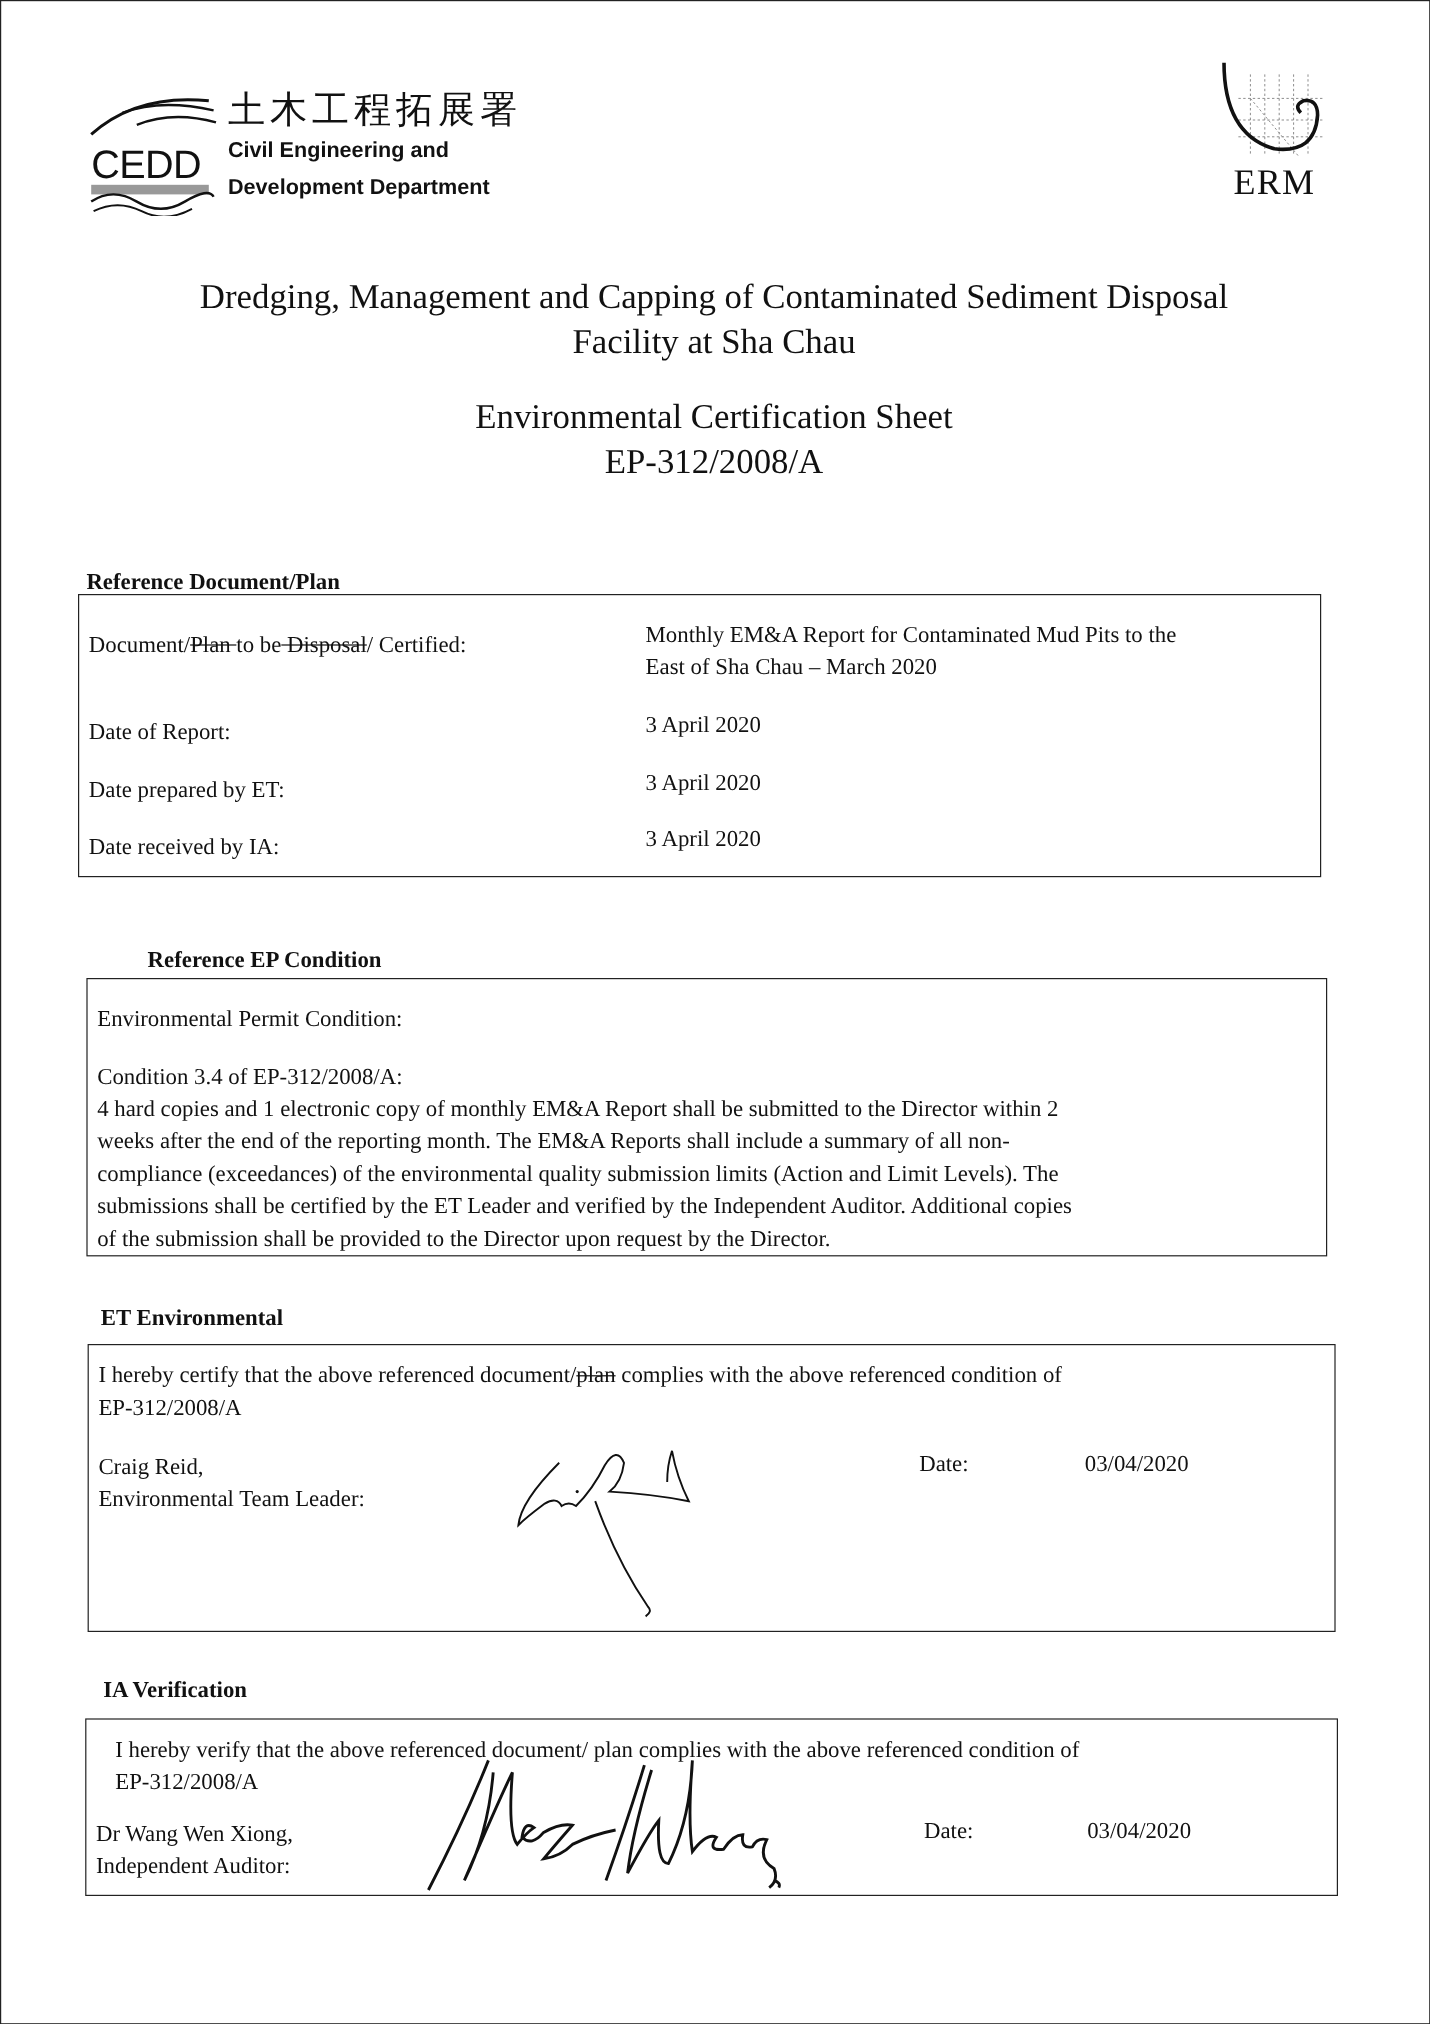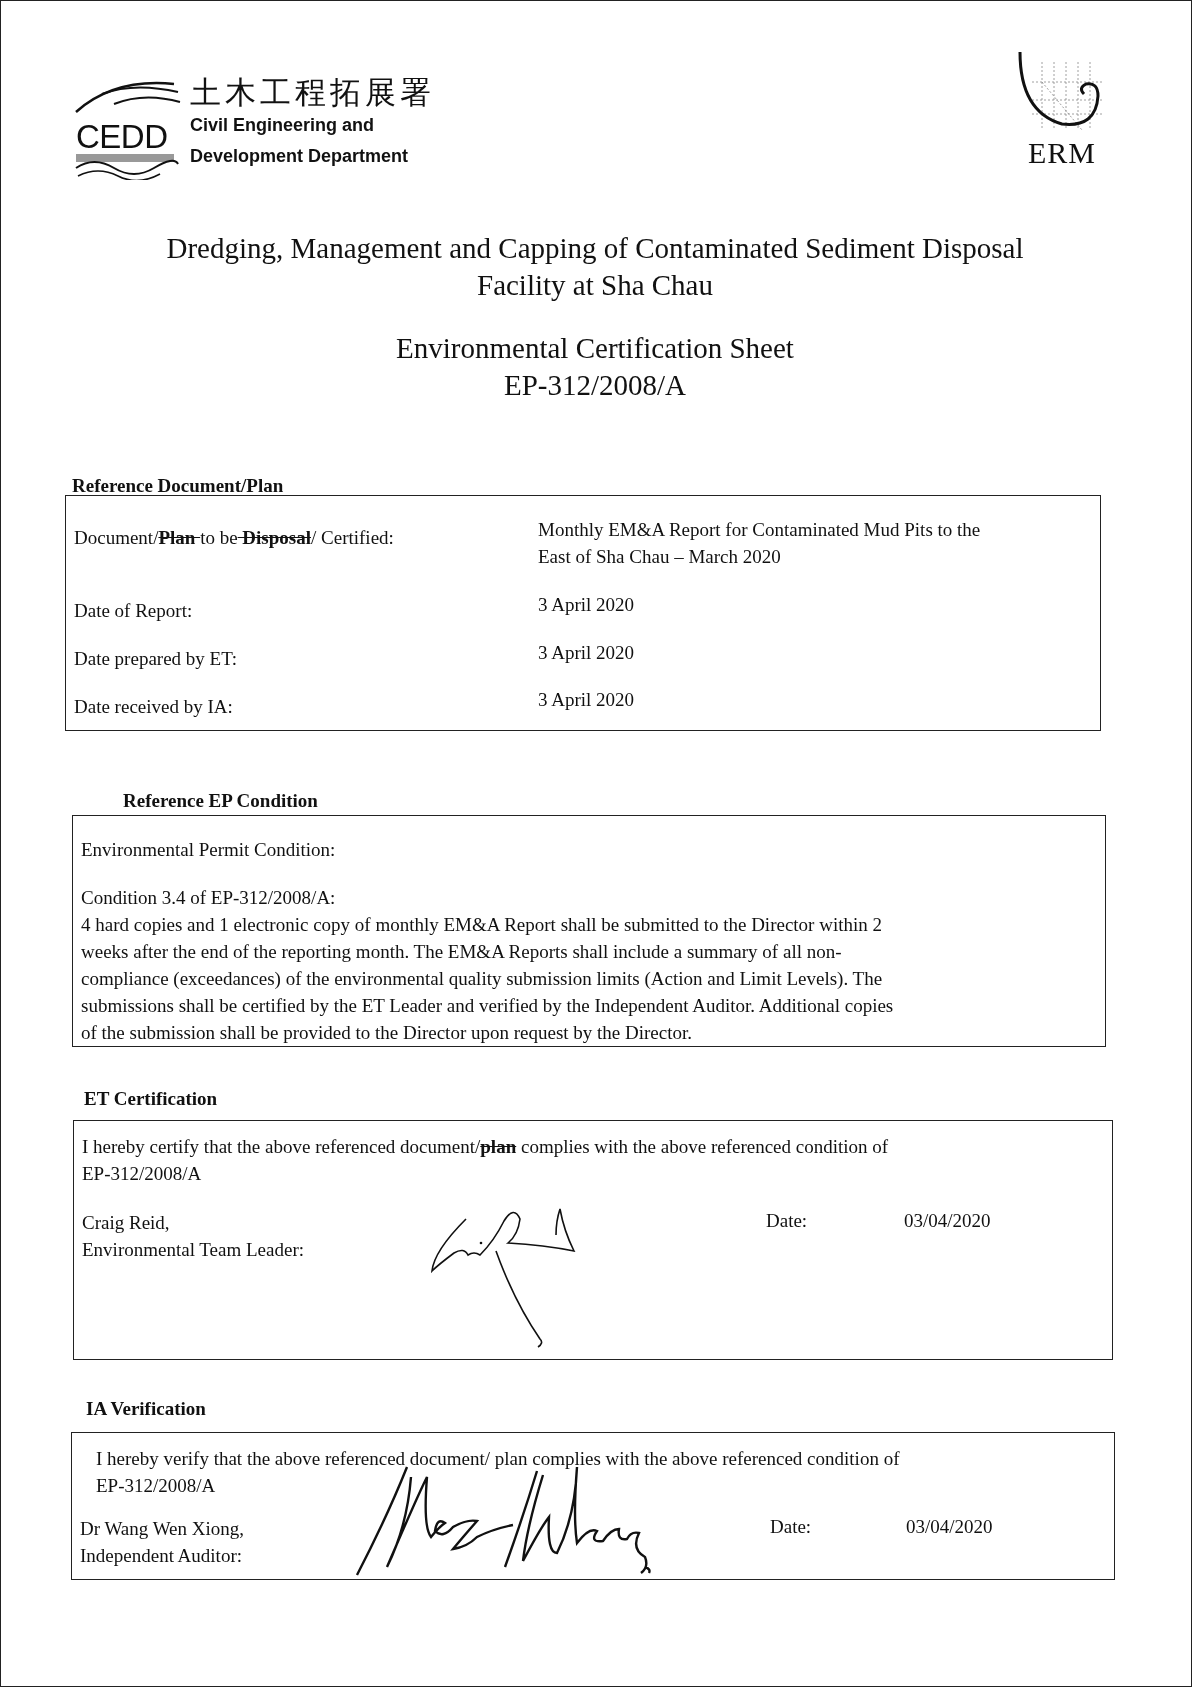--- a/index.html
+++ b/index.html
@@ -11,21 +11,21 @@
   .cedd-cn { font-family: "DejaVu Sans", sans-serif; font-size: 31px; letter-spacing: 4px; line-height: 36px; }
   .cedd-en { font-family: Liberation Sans, sans-serif; font-weight: bold; font-size: 18px; line-height: 31px; }
   .erm-logo { left: 1012px; top: 52px; width: 100px; height: 120px; }
   .erm-label { position: absolute; left: 0; right: 0; bottom: 2px; text-align: center; font-family: "Liberation Serif", serif; font-size: 30px; letter-spacing: 1px; }
   .title { left: 40px; width: 1110px; text-align: center; font-size: 29px; line-height: 37px; }
   .title-main { top: 230px; }
   .title-sub { top: 330px; }
   .sec-label { font-weight: bold; font-size: 19px; }
   .box { border: 1.6px solid #222; box-sizing: border-box; }
   .txt { font-size: 19px; line-height: 27px; }
-  .strike { text-decoration: line-through; font-weight: bold; }
+  .strike { text-decoration: line-through; }
   .sig { position: absolute; }
 </style>
 </head>
 <body>
 
 <div class="page-frame"></div>
 
 <svg class="abs cedd-logo" viewBox="0 0 110 110">
   <path d="M2 42 Q40 8 100 14" stroke="#111" stroke-width="2.5" fill="none"></path>
   <path d="M28 24 Q60 12 104 22" stroke="#111" stroke-width="2" fill="none"></path>
@@ -91,21 +91,21 @@
   <div class="abs txt" style="left:8px;top:68px;width:1015px;">
     <div>Condition 3.4 of EP-312/2008/A:</div>
     <div>4 hard copies and 1 electronic copy of monthly EM&amp;A Report shall be submitted to the Director within 2</div>
     <div>weeks after the end of the reporting month. The EM&amp;A Reports shall include a summary of all non-</div>
     <div>compliance (exceedances) of the environmental quality submission limits (Action and Limit Levels). The</div>
     <div>submissions shall be certified by the ET Leader and verified by the Independent Auditor. Additional copies</div>
     <div>of the submission shall be provided to the Director upon request by the Director.</div>
   </div>
 </div>
 
-<div class="abs sec-label" style="left:84px;top:1088px;">ET Certification</div>
+<div class="abs sec-label" style="left:84px;top:1088px;">ET Environmental</div>
 <div class="abs box" style="left:73px;top:1120px;width:1040px;height:240px;">
   <div class="abs txt" style="left:8px;top:12px;width:1020px;">
     <div><span>I hereby certify that the above referenced document/</span><span class="strike">plan</span><span> complies with the above referenced condition of</span></div>
     <div>EP-312/2008/A</div>
   </div>
   <div class="abs txt" style="left:8px;top:88px;">
     <div>Craig Reid,</div>
     <div>Environmental Team Leader:</div>
   </div>
   <svg class="sig" style="left:350px;top:80px;" width="200" height="150" viewBox="0 0 200 150">

